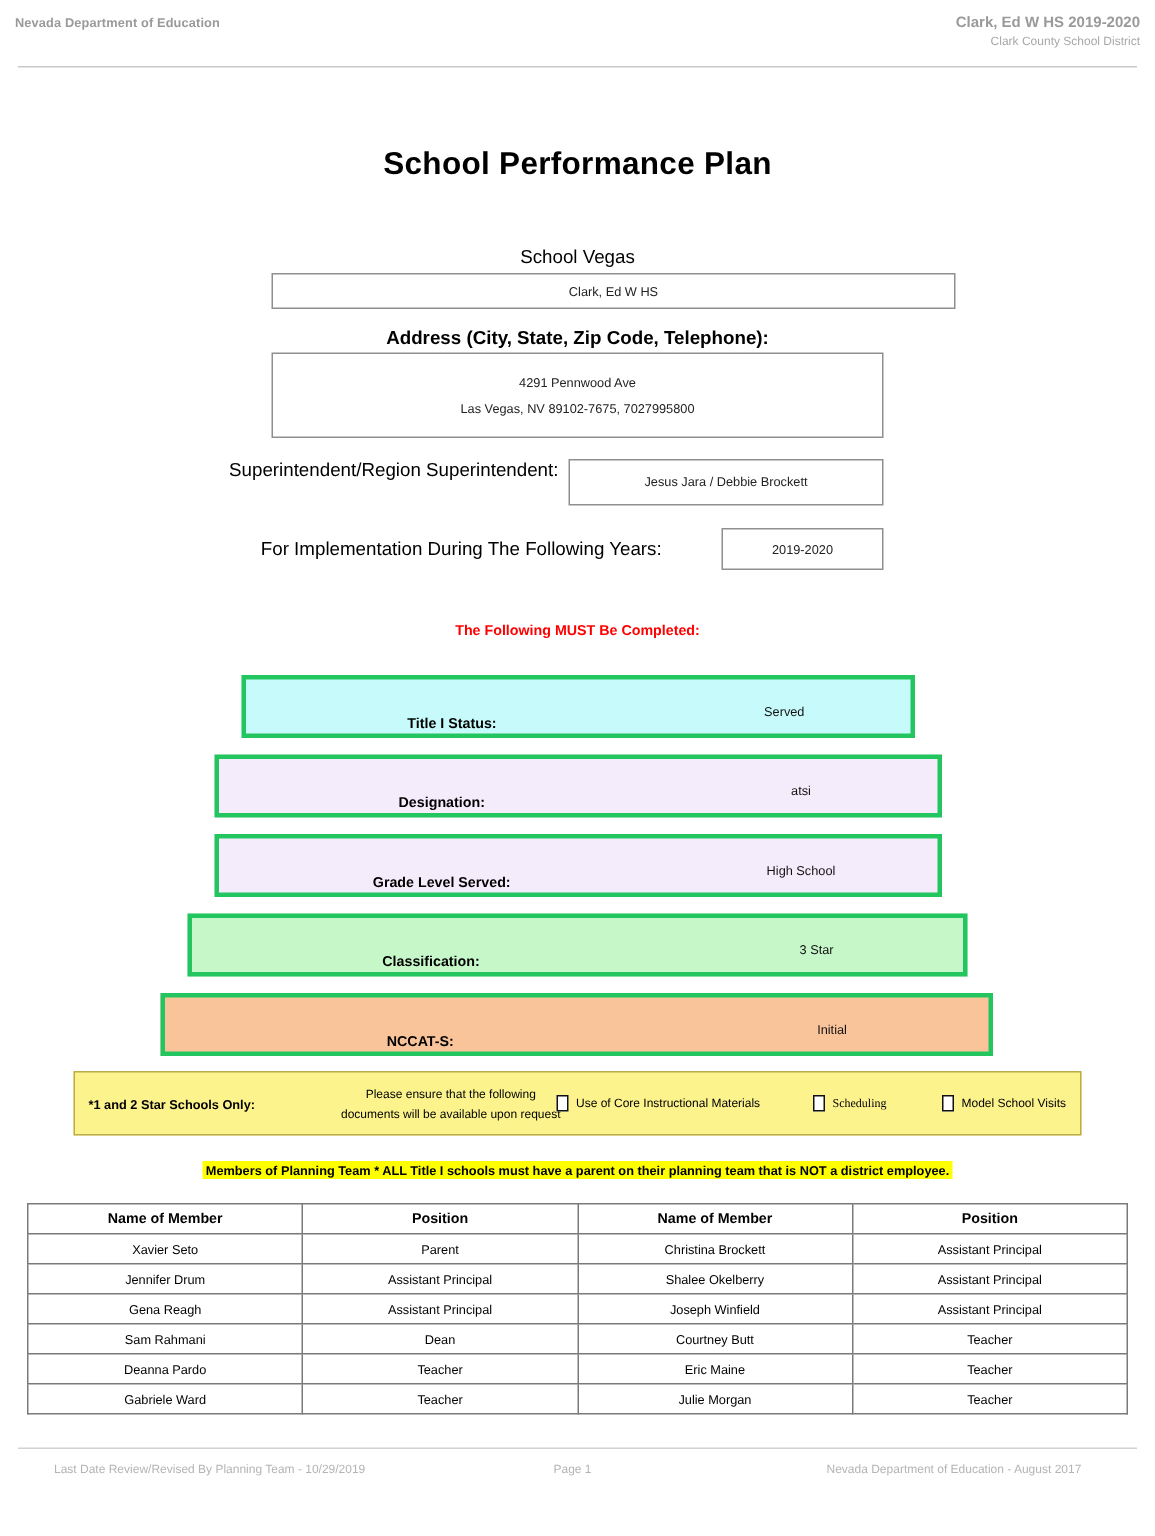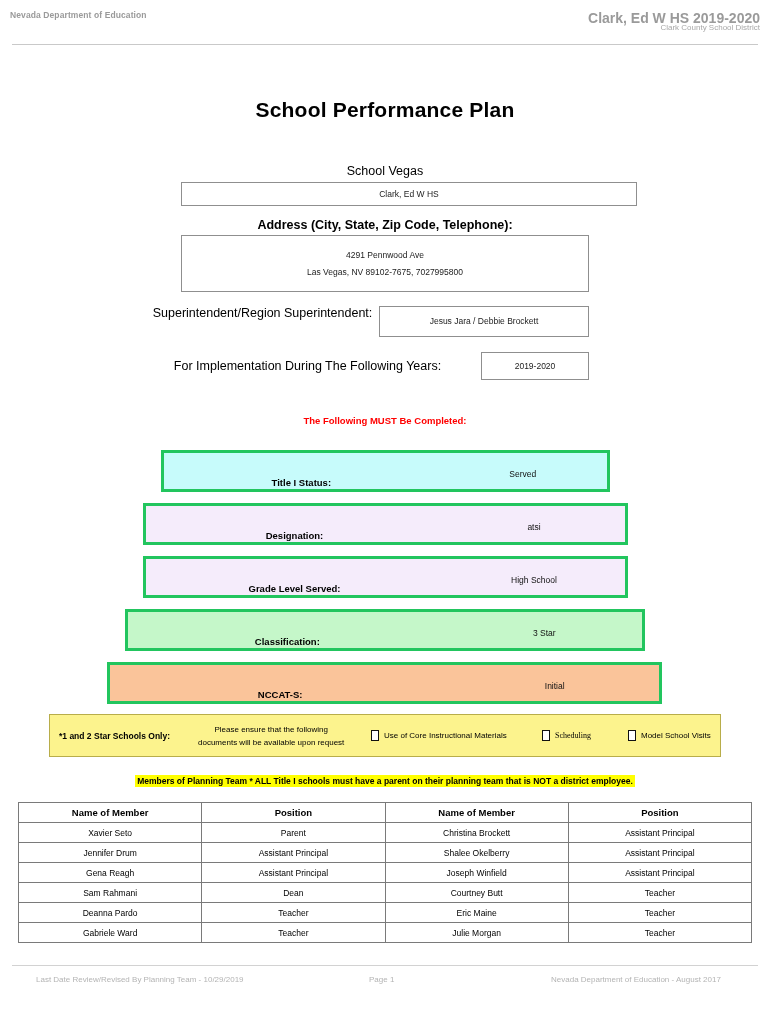--- a/index.html
+++ b/index.html
@@ -27,21 +27,21 @@
     position: absolute;
     left: 10px; top: 10px;
     font-size: 8.5px;
     font-weight: bold;
     color: #9a9a9a;
     letter-spacing: 0.1px;
   }
   .hdr-right-1 {
     position: absolute;
     right: 10px; top: 10px;
-    font-size: 14px;
+    font-size: 10px;
     font-weight: bold;
     color: #9a9a9a;
     text-align: right;
   }
   .hdr-right-2 {
     position: absolute;
     right: 10px; top: 23px;
     font-size: 8px;
     color: #a8a8a8;
     text-align: right;
@@ -166,21 +166,21 @@
     left: 9px; top: 0; height: 41px;
     width: 135px;
     display: flex; align-items: center;
     font-size: 8.5px;
     font-weight: bold;
   }
   #yellow-strip .ys-note {
     position: absolute;
     left: 148px; top: 0; height: 41px;
     width: 205px;
-    display: flex; align-items: center; justify-content: flex-start;
+    display: flex; align-items: center; justify-content: center;
     text-align: center;
     font-size: 8px;
     line-height: 13px;
   }
   .cbx-item {
     position: absolute;
     top: 0; height: 41px;
     display: flex; align-items: center;
     font-size: 8px;
     gap: 5px;

